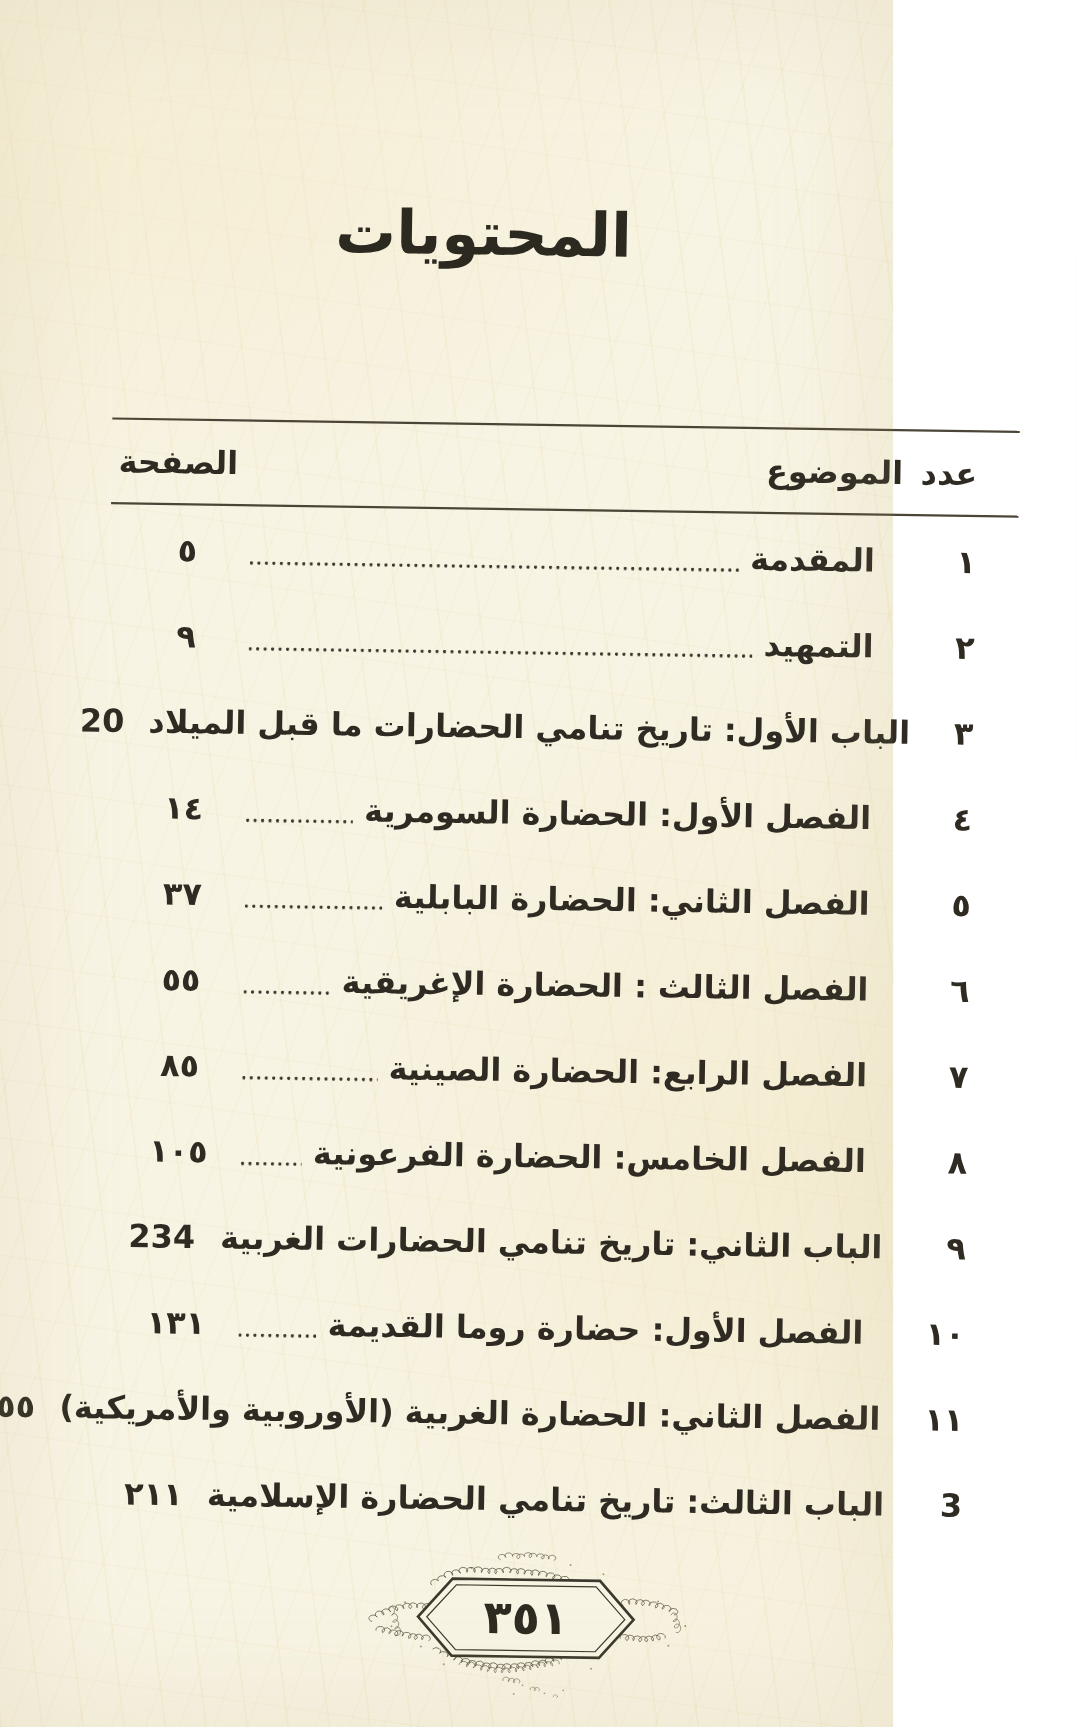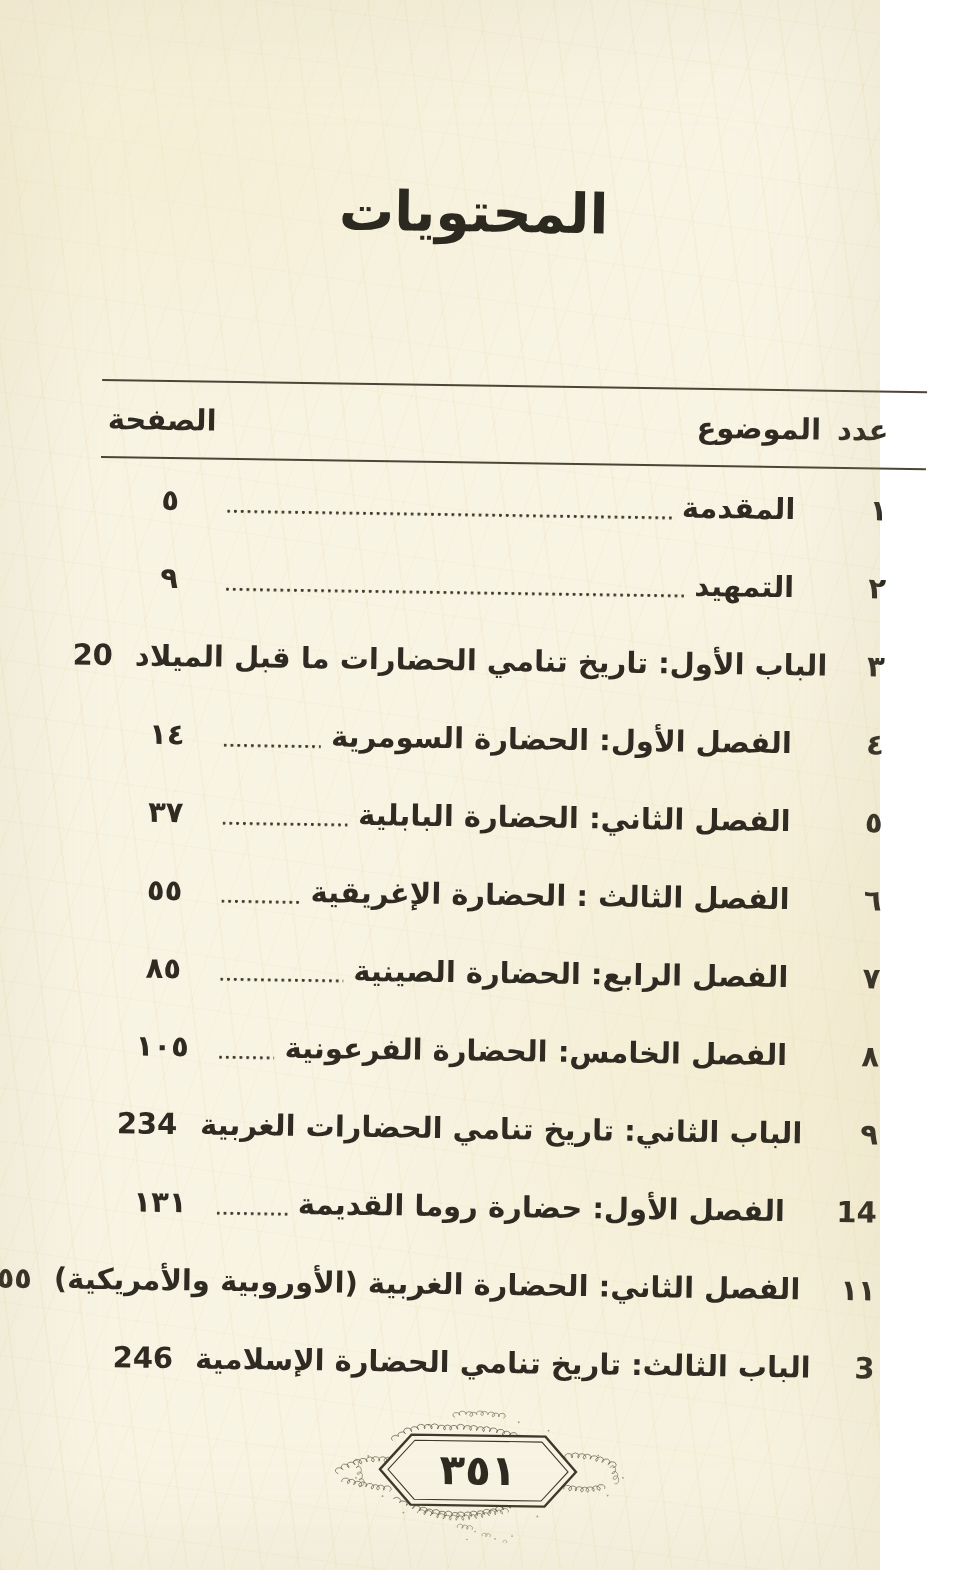--- a/index.html
+++ b/index.html
@@ -8,21 +8,21 @@
 
   body {
     font-family: "DejaVu Sans", sans-serif;
     color: #2f2b23;
     overflow: hidden;
   }
 
   
   .page {
     position: relative;
-    width: 880px;
+    width: 812px;
     height: 1570px;
     background-color: #f8f4e4;
     background-image:
       radial-gradient(ellipse 900px 520px at 18% 10%, rgba(242,232,196,.45), rgba(242,232,196,0) 62%),
       radial-gradient(ellipse 760px 900px at 86% 68%, rgba(238,226,184,.38), rgba(238,226,184,0) 60%),
       repeating-linear-gradient(83deg,  rgba(228,210,148,.13) 0 2px,   rgba(228,210,148,0) 2px 37px),
       repeating-linear-gradient(-70deg, rgba(230,214,158,.11) 0 1.6px, rgba(230,214,158,0) 1.6px 29px),
       repeating-linear-gradient(8deg,   rgba(224,206,148,.09) 0 1.5px, rgba(224,206,148,0) 1.5px 53px);
   }
   .page::after {
@@ -190,38 +190,38 @@
         </div>
 
         <div class="toc-row">
           <span class="num">٩</span>
           <span class="row-title">الباب الثاني: تاريخ تنامي الحضارات الغربية</span>
           <span class="dots"></span>
           <span class="pageno">234</span>
         </div>
 
         <div class="toc-row">
-          <span class="num">14</span>
+          <span class="num">١٠</span>
           <span class="row-title">الفصل الأول: حضارة روما القديمة</span>
           <span class="dots"></span>
           <span class="pageno">١٣١</span>
         </div>
 
         <div class="toc-row">
           <span class="num">١١</span>
           <span class="row-title">الفصل الثاني: الحضارة الغربية (الأوروبية والأمريكية)</span>
           <span class="dots"></span>
           <span class="pageno">١٥٥</span>
         </div>
 
         <div class="toc-row">
           <span class="num">3</span>
           <span class="row-title">الباب الثالث: تاريخ تنامي الحضارة الإسلامية</span>
           <span class="dots"></span>
-          <span class="pageno">246</span>
+          <span class="pageno">٢١١</span>
         </div>
 
       </div>
     </div>
 
     <div class="ornament">
       <svg viewBox="0 0 340 150" xmlns="http://www.w3.org/2000/svg">
 
         <g stroke="#55503d" fill="none" stroke-width="0.9" stroke-linecap="round">
           <path opacity=".6" d="M146,22 a3.5,2.5 0 1 1 5,-2 a3.5,2.5 0 1 1 6,-1 a3.5,2.5 0 1 1 5,2 a3.5,2.5 0 1 1 6,-2 a3.5,2.5 0 1 1 5,1 a3.5,2.5 0 1 1 6,-1 a3.5,2.5 0 1 1 5,2 a3.5,2.5 0 1 1 6,0 a3.5,2.5 0 1 1 5,1"></path>

